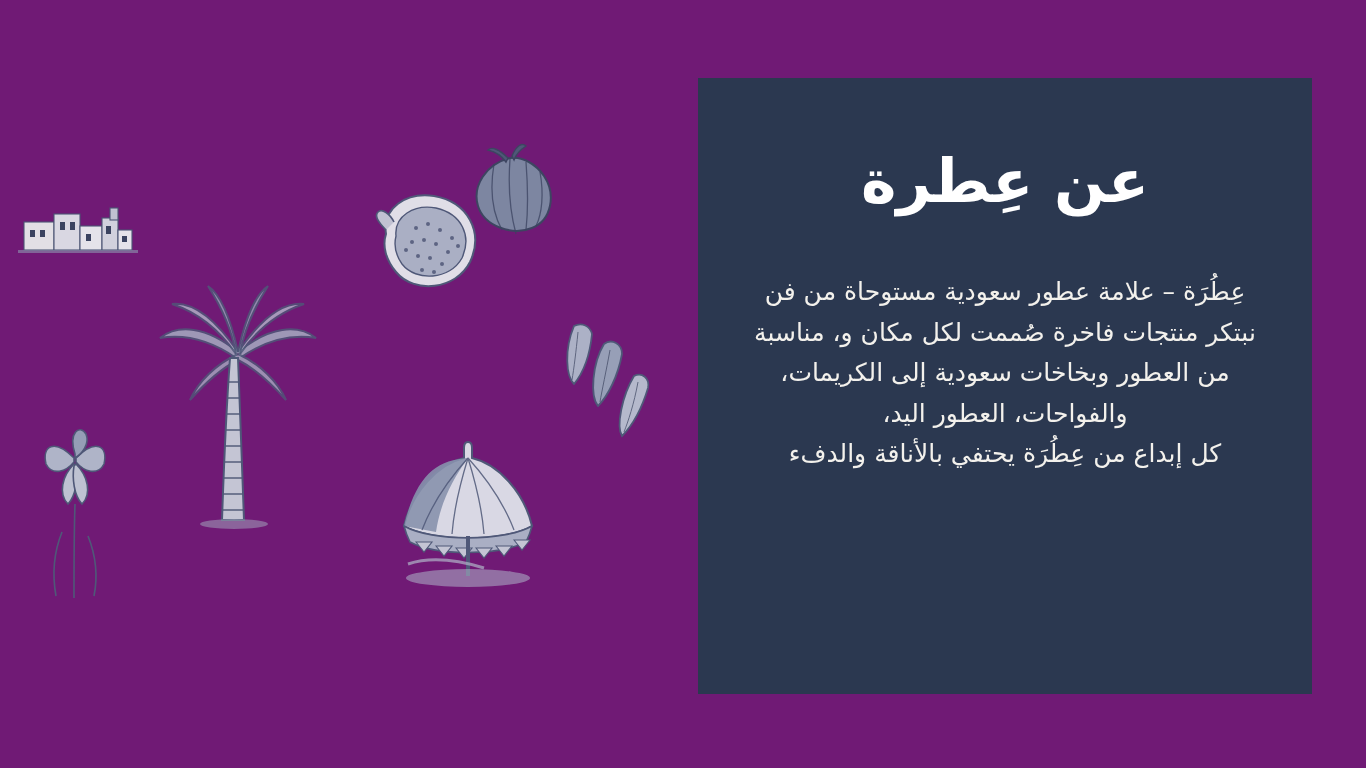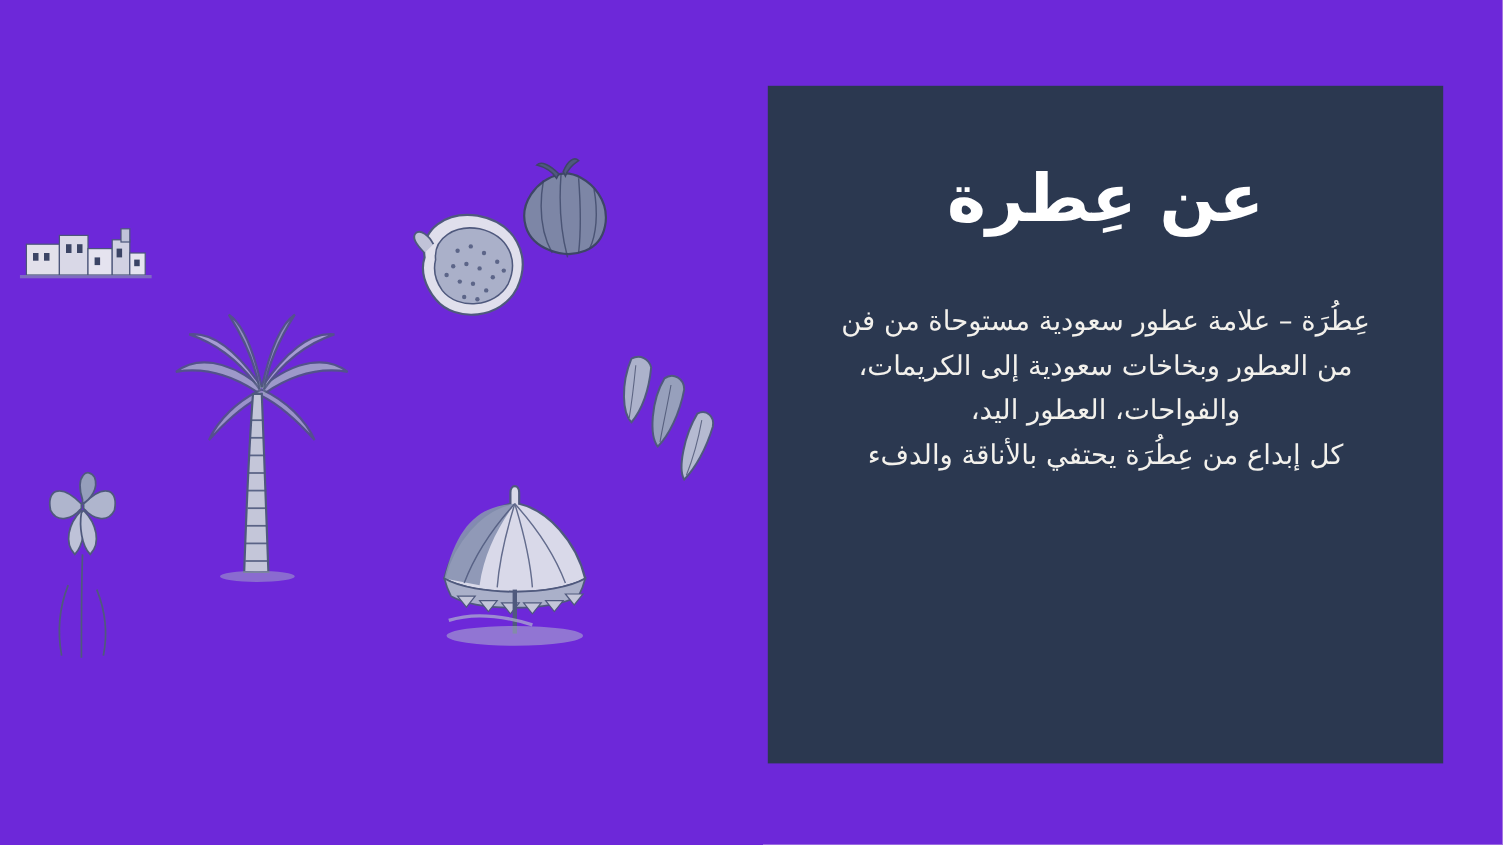--- a/index.html
+++ b/index.html
@@ -12,21 +12,21 @@
     background: #fdf8ee;
     font-family: "DejaVu Sans", "Liberation Sans", sans-serif;
     overflow: hidden;
     position: relative;
   }
 
   .slide {
     position: relative;
     width: 1366px;
     height: 768px;
-    background: #6d28d9;
+    background: #701a75;
     overflow: hidden;
   }
 
   
   .panel {
     position: absolute;
     left: 698px;
     top: 78px;
     width: 614px;
     height: 616px;
@@ -229,19 +229,20 @@
       <rect x="74" y="100" width="4" height="40" fill="#4e5c79"></rect>
       <ellipse cx="76" cy="142" rx="62" ry="9" fill="#b3bdcd" opacity="0.55"></ellipse>
       <path d="M16 128 C 40 120, 66 124, 92 132" stroke="#b3bdcd" stroke-width="3" fill="none" opacity="0.7"></path>
     </svg>
   </div>
 
   <div class="panel">
     <h1 class="panel-title">عن عِطرة</h1>
     <div class="panel-body">
       <span class="ln">عِطُرَة – علامة عطور سعودية مستوحاة من فن</span>
+      <span class="ln">نبتكر منتجات فاخرة صُممت لكل مكان و، مناسبة</span>
       <span class="ln">من العطور وبخاخات سعودية إلى الكريمات،</span>
       <span class="ln">والفواحات، العطور اليد،</span>
       <span class="ln">كل إبداع من عِطُرَة يحتفي بالأناقة والدفء</span>
     </div>
   </div>
 
 </div>
 
 </body></html>

